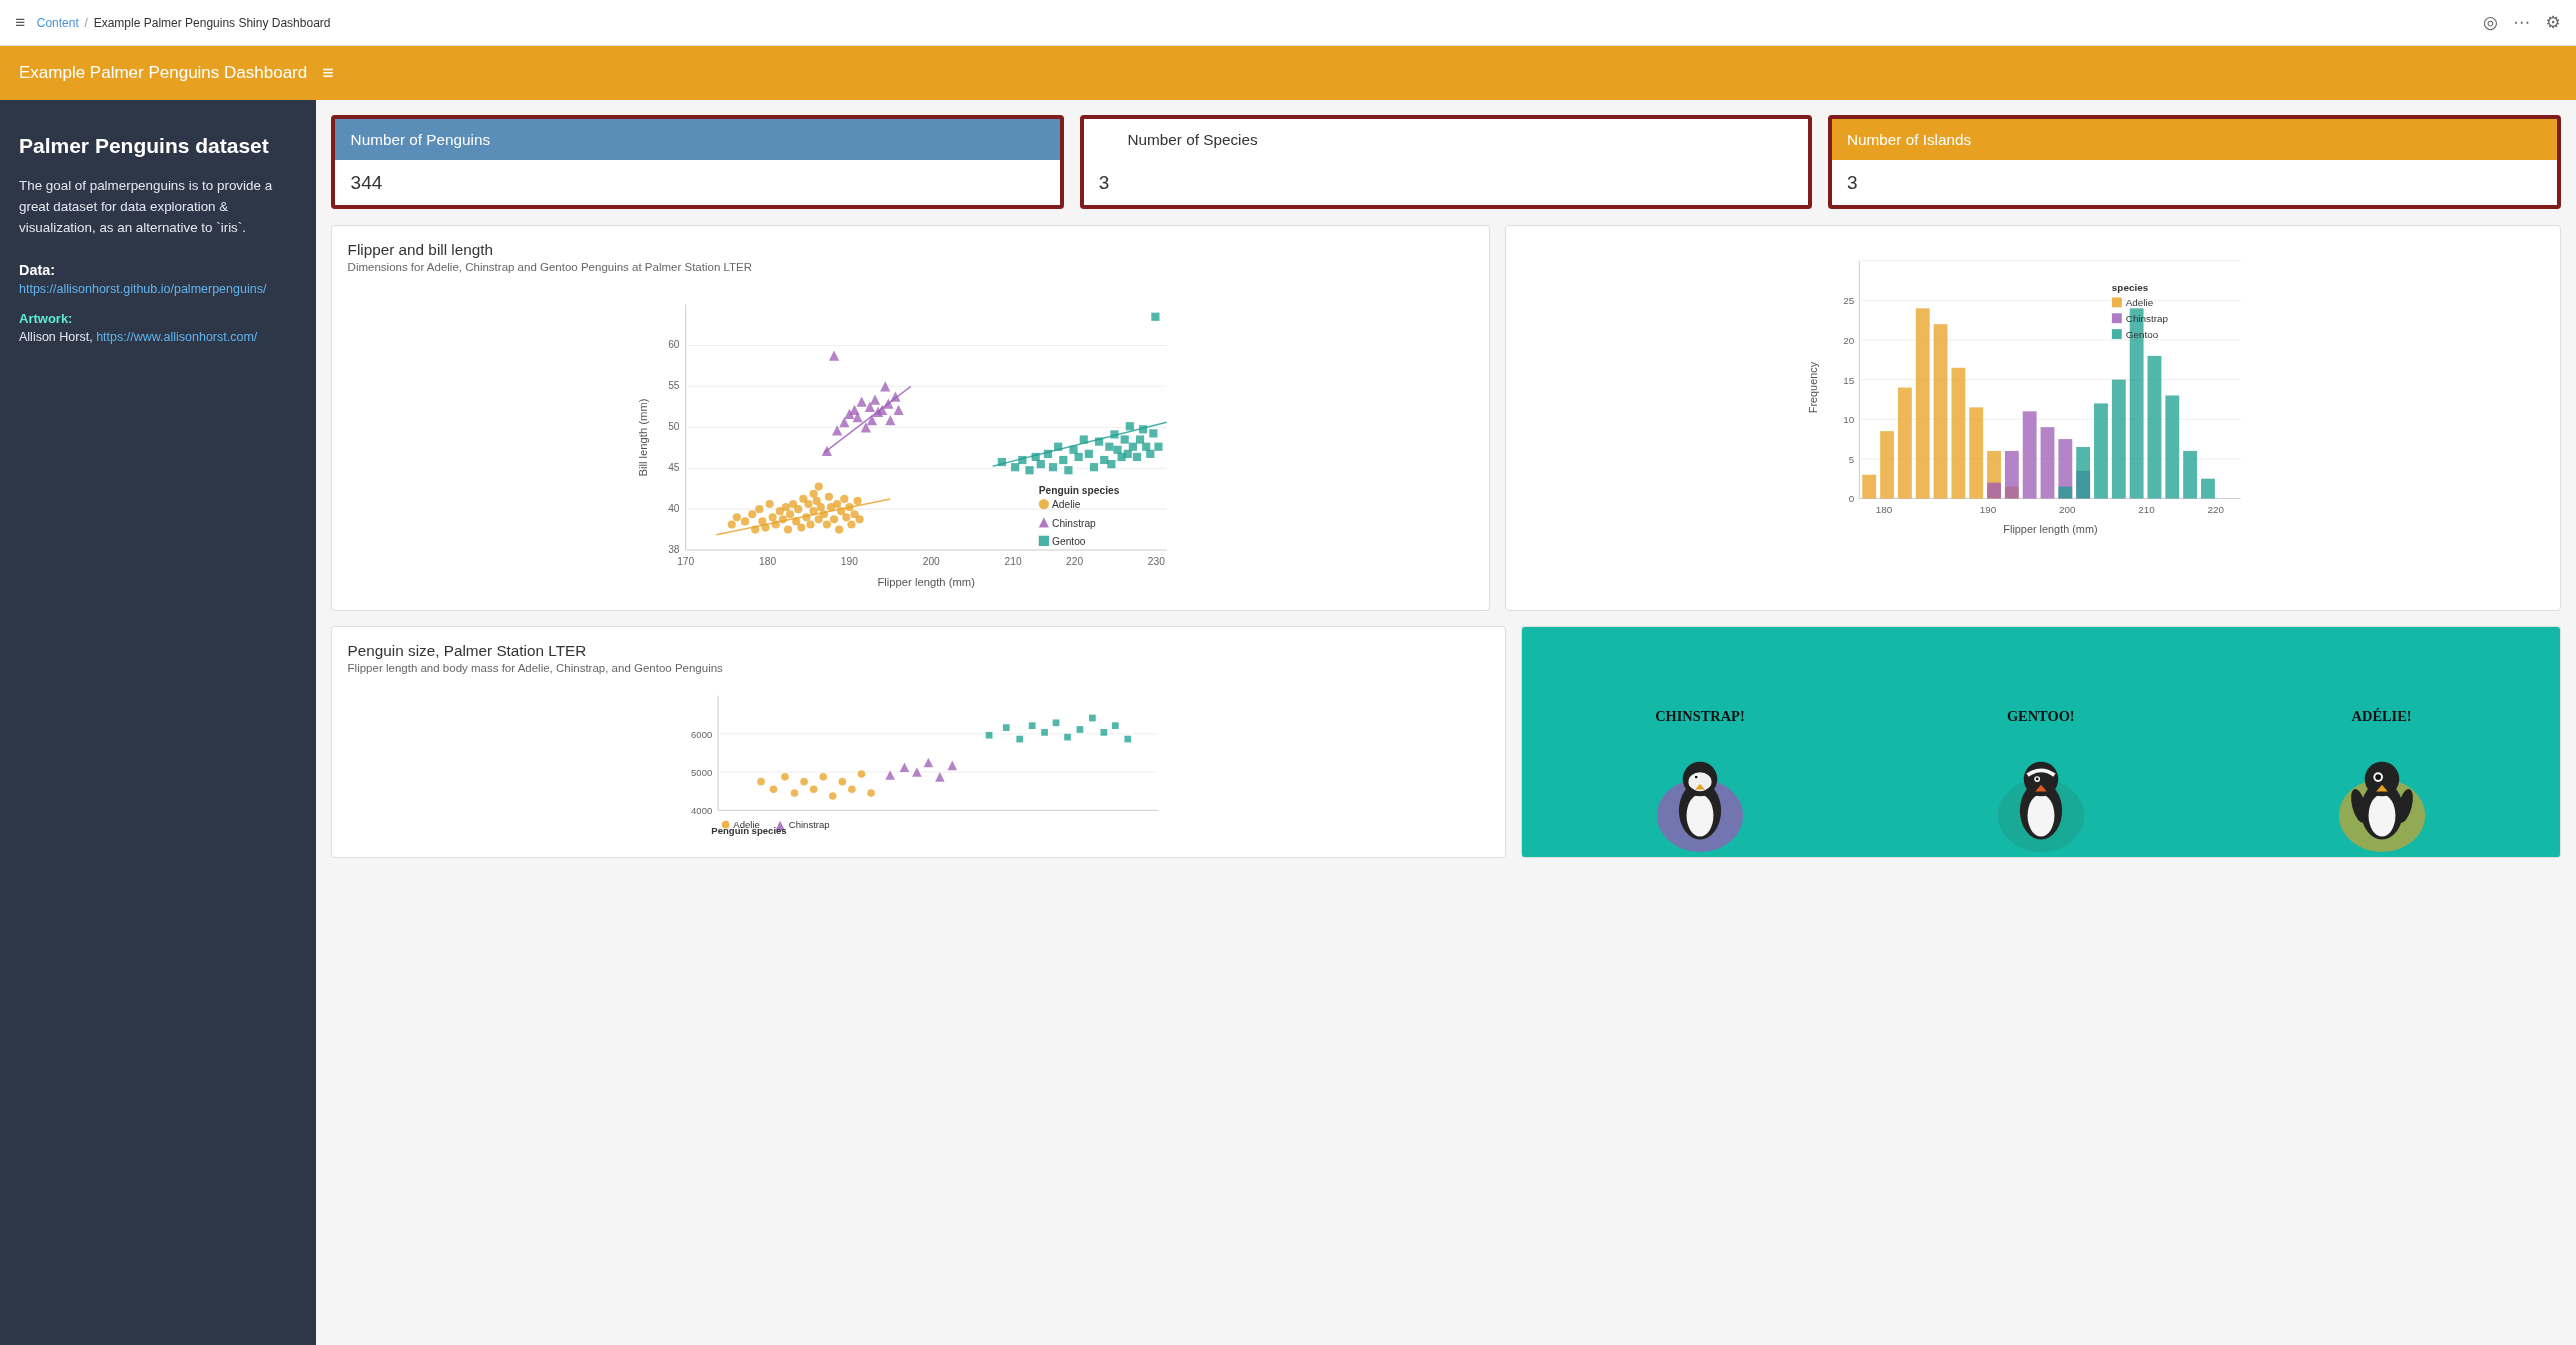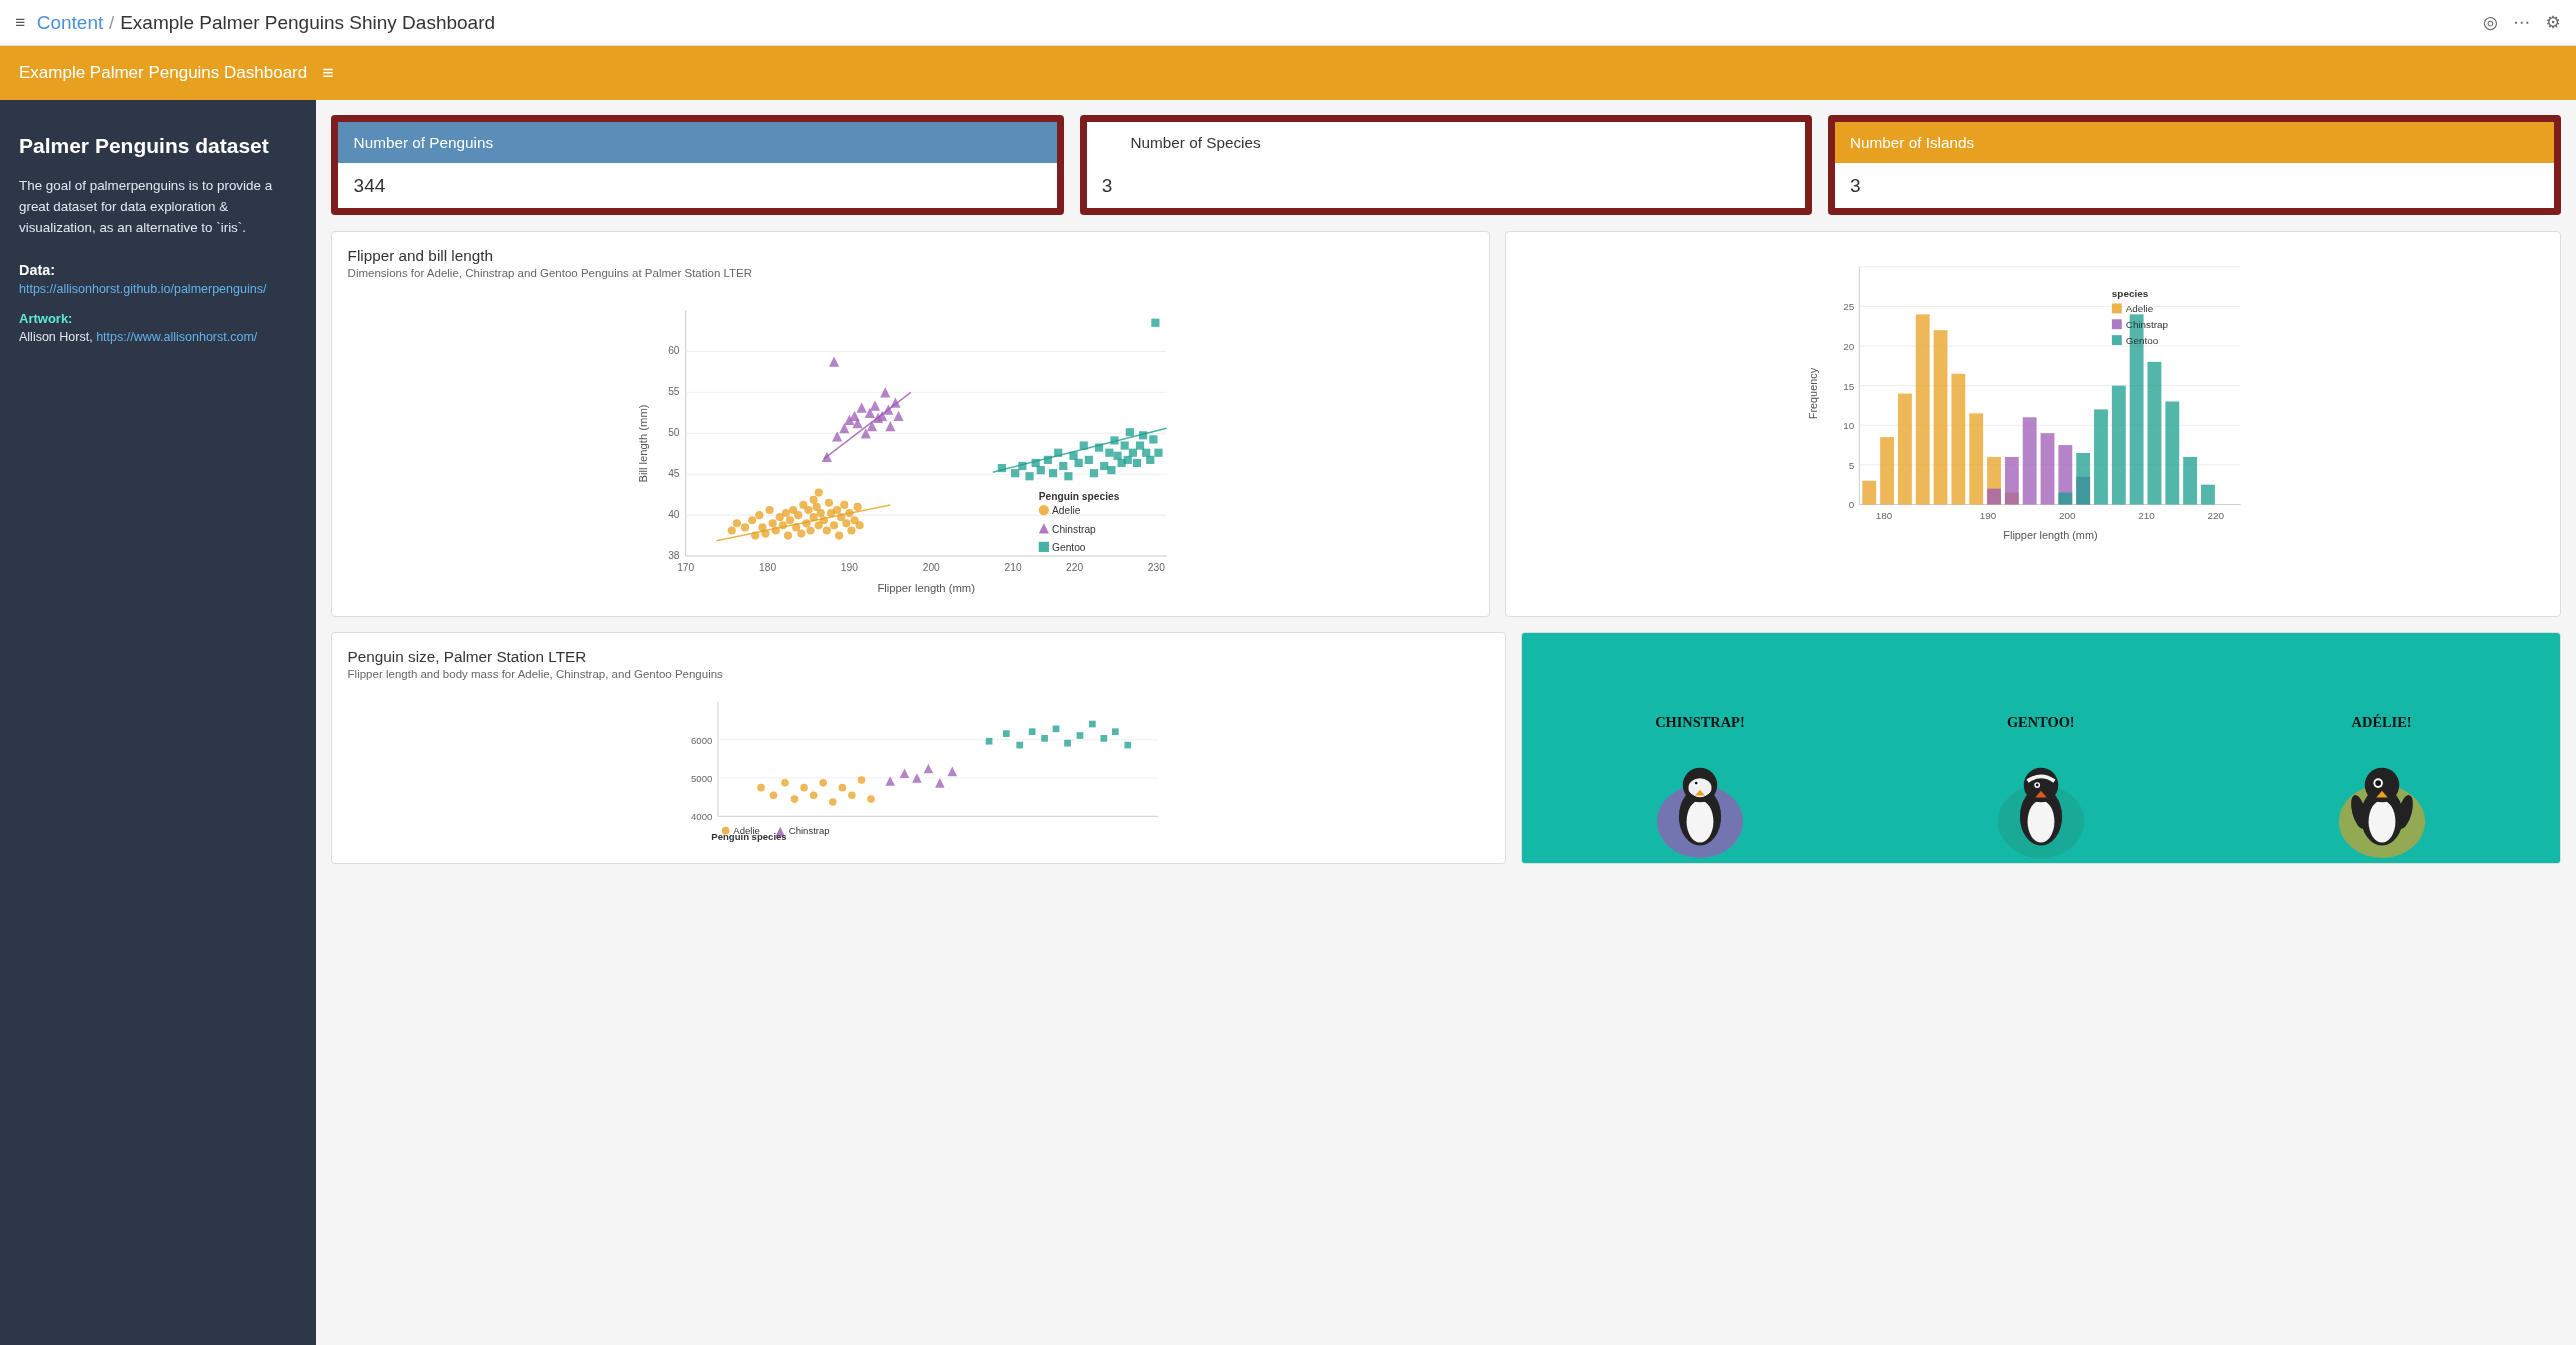--- a/index.html
+++ b/index.html
@@ -10,21 +10,21 @@
       background: #fff;
       border-bottom: 1px solid #ddd;
       height: 46px;
       display: flex;
       align-items: center;
       padding: 0 15.3px;
       justify-content: space-between;
     }
     .topbar-left { display: flex; align-items: center; gap: 11.5px; }
     .hamburger-icon { color: #555; font-size: 17px; cursor: pointer; }
-    .breadcrumb { display: flex; align-items: center; gap: 5.8px; font-size: 19px; }
+    .breadcrumb { display: flex; align-items: center; gap: 5.8px; font-size: 12px; }
     .breadcrumb-link { color: #4a90d9; text-decoration: none; }
     .breadcrumb-sep { color: #999; }
     .breadcrumb-current { color: #333; }
     .topbar-right { display: flex; align-items: center; gap: 15.3px; }
     .topbar-icon { color: #666; font-size: 17px; cursor: pointer; }
 
     
     .appbar {
       background: #e8a020;
       height: 54px;
@@ -53,21 +53,21 @@
     .sidebar-link { color: #63b3ed; font-size: 12.5px; text-decoration: none; display: block; margin-bottom: 7.7px; }
     .sidebar-artwork-label { font-size: 13px; font-weight: 700; color: #5eead4; margin-top: 15.3px; margin-bottom: 3.8px; }
     .sidebar-artwork-text { font-size: 12.5px; color: #e2e8f0; }
     .sidebar-artwork-text a { color: #63b3ed; }
 
     
     .content-area { flex: 1; padding: 15.3px; overflow: auto; }
 
     
     .stat-cards { display: flex; gap: 15.3px; margin-bottom: 15.3px; }
-    .stat-card { flex: 1; border-radius: 3.8px; overflow: hidden; border: 7px solid #7f1d1d; background: #86efac; }
+    .stat-card { flex: 1; border-radius: 3.8px; overflow: hidden; border: 4px solid #7f1d1d; background: #86efac; }
     .stat-card-header {
       padding: 11.5px 15.3px;
       font-size: 15.3px;
       font-weight: 500;
     }
     .stat-card-header.blue { background: #5a8eb8; color: #fff; }
     .stat-card-header.white { background: #fff; color: #333; padding-left: 44px; }
     .stat-card-header.orange { background: #e8a020; color: #fff; }
     .stat-card-value {
       padding: 11.5px 15.3px;

